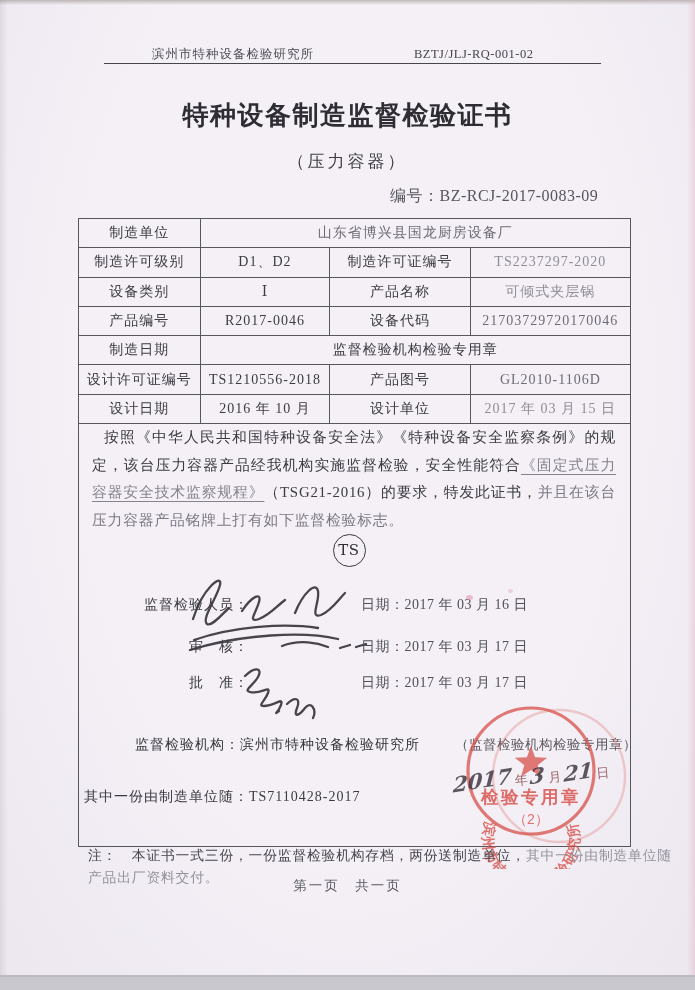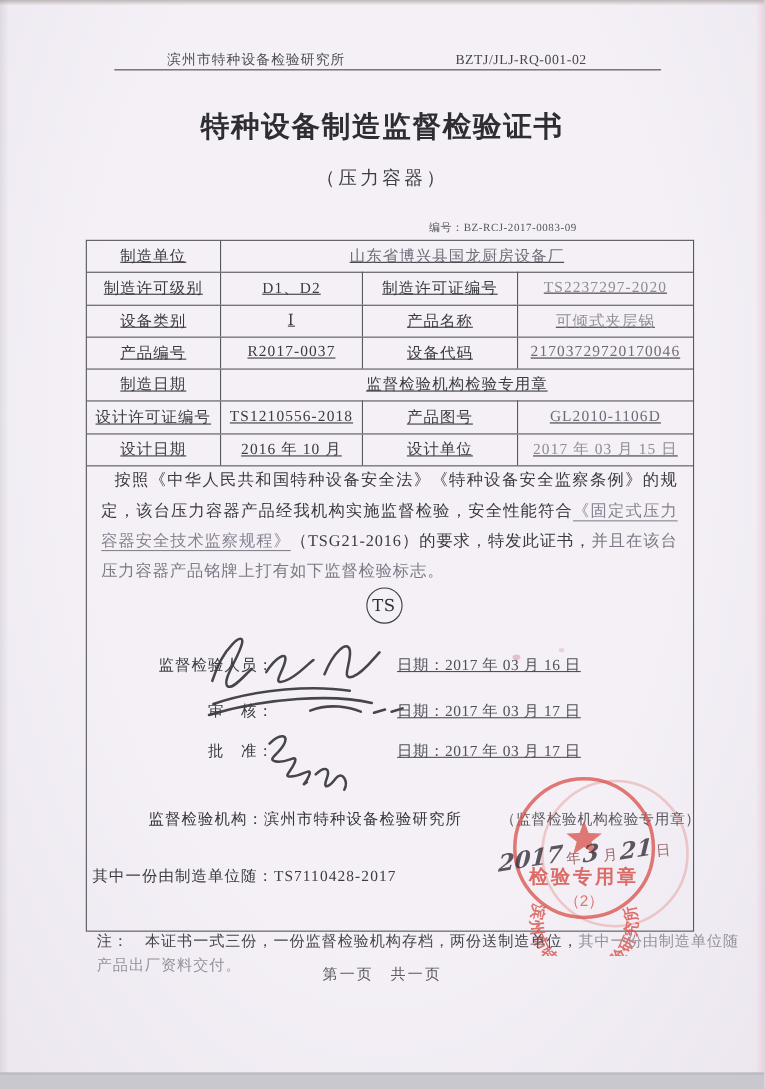--- a/index.html
+++ b/index.html
@@ -19,45 +19,45 @@
 
   .hdr-issuer{position:absolute;left:152px;top:46px;font-size:12.5px;letter-spacing:1px;color:#4c4c54;}
   .hdr-formno{position:absolute;left:414px;top:47px;font-size:12.5px;letter-spacing:.5px;color:#45454d;}
   .hdr-line{position:absolute;left:104px;top:63px;width:497px;border-top:1.6px solid #46464d;}
 
   .title{position:absolute;left:0;top:98px;width:100%;text-align:center;
     font-family:"Liberation Sans","DejaVu Sans",sans-serif;font-weight:bold;
     font-size:26px;letter-spacing:1.5px;color:#2d2d33;}
   .subtitle{position:absolute;left:0;top:150px;width:100%;text-align:center;
     font-size:17px;letter-spacing:3px;color:#3e3e45;}
-  .certno{position:absolute;left:390px;top:200px;font-size:10px;letter-spacing:.5px;color:#55555e;}
+  .certno{position:absolute;left:390px;top:186px;font-size:16px;letter-spacing:.5px;color:#55555e;}
 
   .box{position:absolute;left:78px;top:218px;width:551px;height:627px;border:1.6px solid #56565d;}
 
-  table.info{border-collapse:collapse;table-layout:fixed;width:100%;text-decoration:underline;}
+  table.info{border-collapse:collapse;table-layout:fixed;width:100%;}
   table.info td{border-left:1px solid #56565d;border-bottom:1px solid #56565d;
     height:28.3px;text-align:center;vertical-align:middle;
     font-size:14px;letter-spacing:1px;padding:0 2px;overflow:hidden;white-space:nowrap;}
   table.info td:first-child{border-left:none;}
   .f1{color:#8f8d98;}
   .f2{color:#6e6c78;}
 
   .statement{position:absolute;left:13px;top:205px;width:524px;margin:0;
     font-size:14.8px;line-height:27.6px;letter-spacing:.8px;text-align:justify;
     text-indent:12px;color:#3a3a41;}
   .statement .u{color:#85838f;text-decoration:underline;text-underline-offset:4px;}
   .statement .fade{color:#7b7985;}
 
   .ts{position:absolute;top:315px;left:calc(50% - 22px);width:31px;height:31px;border:1.5px solid #3a3a41;
     border-radius:50%;text-align:center;line-height:31px;font-size:15px;color:#2f2f35;
     font-family:"DejaVu Serif",serif;letter-spacing:.5px;}
 
   .sigrow{position:absolute;left:0;width:100%;height:20px;font-size:14px;color:#3b3b42;}
   .sigrow .lbl{position:absolute;left:0;width:170px;text-align:right;letter-spacing:1px;}
-  .sigrow .date{position:absolute;left:282px;letter-spacing:.5px;color:#50505a;text-decoration:underline;}
+  .sigrow .date{position:absolute;left:282px;letter-spacing:.5px;color:#50505a;}
   .r1{top:377px;} .r2{top:419px;} .r3{top:455px;}
   .sig{position:absolute;}
   .sig path{fill:none;stroke:#2b2830;stroke-width:2.3;stroke-linecap:round;opacity:.86;}
   .sig1{left:100px;top:352px;} .sig2{left:107px;top:399px;} .sig3{left:158px;top:441px;}
 
   .instrow{position:absolute;top:517px;left:0;width:100%;font-size:14px;}
   .instrow .ilabel{position:absolute;left:56px;letter-spacing:1px;color:#35353c;white-space:nowrap;}
   .instrow .sealnote{position:absolute;left:376px;letter-spacing:.5px;color:#5b575f;white-space:nowrap;font-size:13.5px;}
 
   .approval{position:absolute;top:569px;left:5px;font-size:14px;letter-spacing:1px;color:#3b3b42;white-space:nowrap;}
@@ -115,21 +115,21 @@
         <td class="f1">TS2237297-2020</td>
       </tr>
       <tr>
         <td>设备类别</td>
         <td>Ⅰ</td>
         <td>产品名称</td>
         <td class="f1">可倾式夹层锅</td>
       </tr>
       <tr>
         <td>产品编号</td>
-        <td>R2017-0037</td>
+        <td>R2017-0046</td>
         <td>设备代码</td>
         <td class="f2">21703729720170046</td>
       </tr>
       <tr>
         <td>制造日期</td>
         <td colspan="3">监督检验机构检验专用章</td>
       </tr>
       <tr>
         <td>设计许可证编号</td>
         <td>TS1210556-2018</td>

